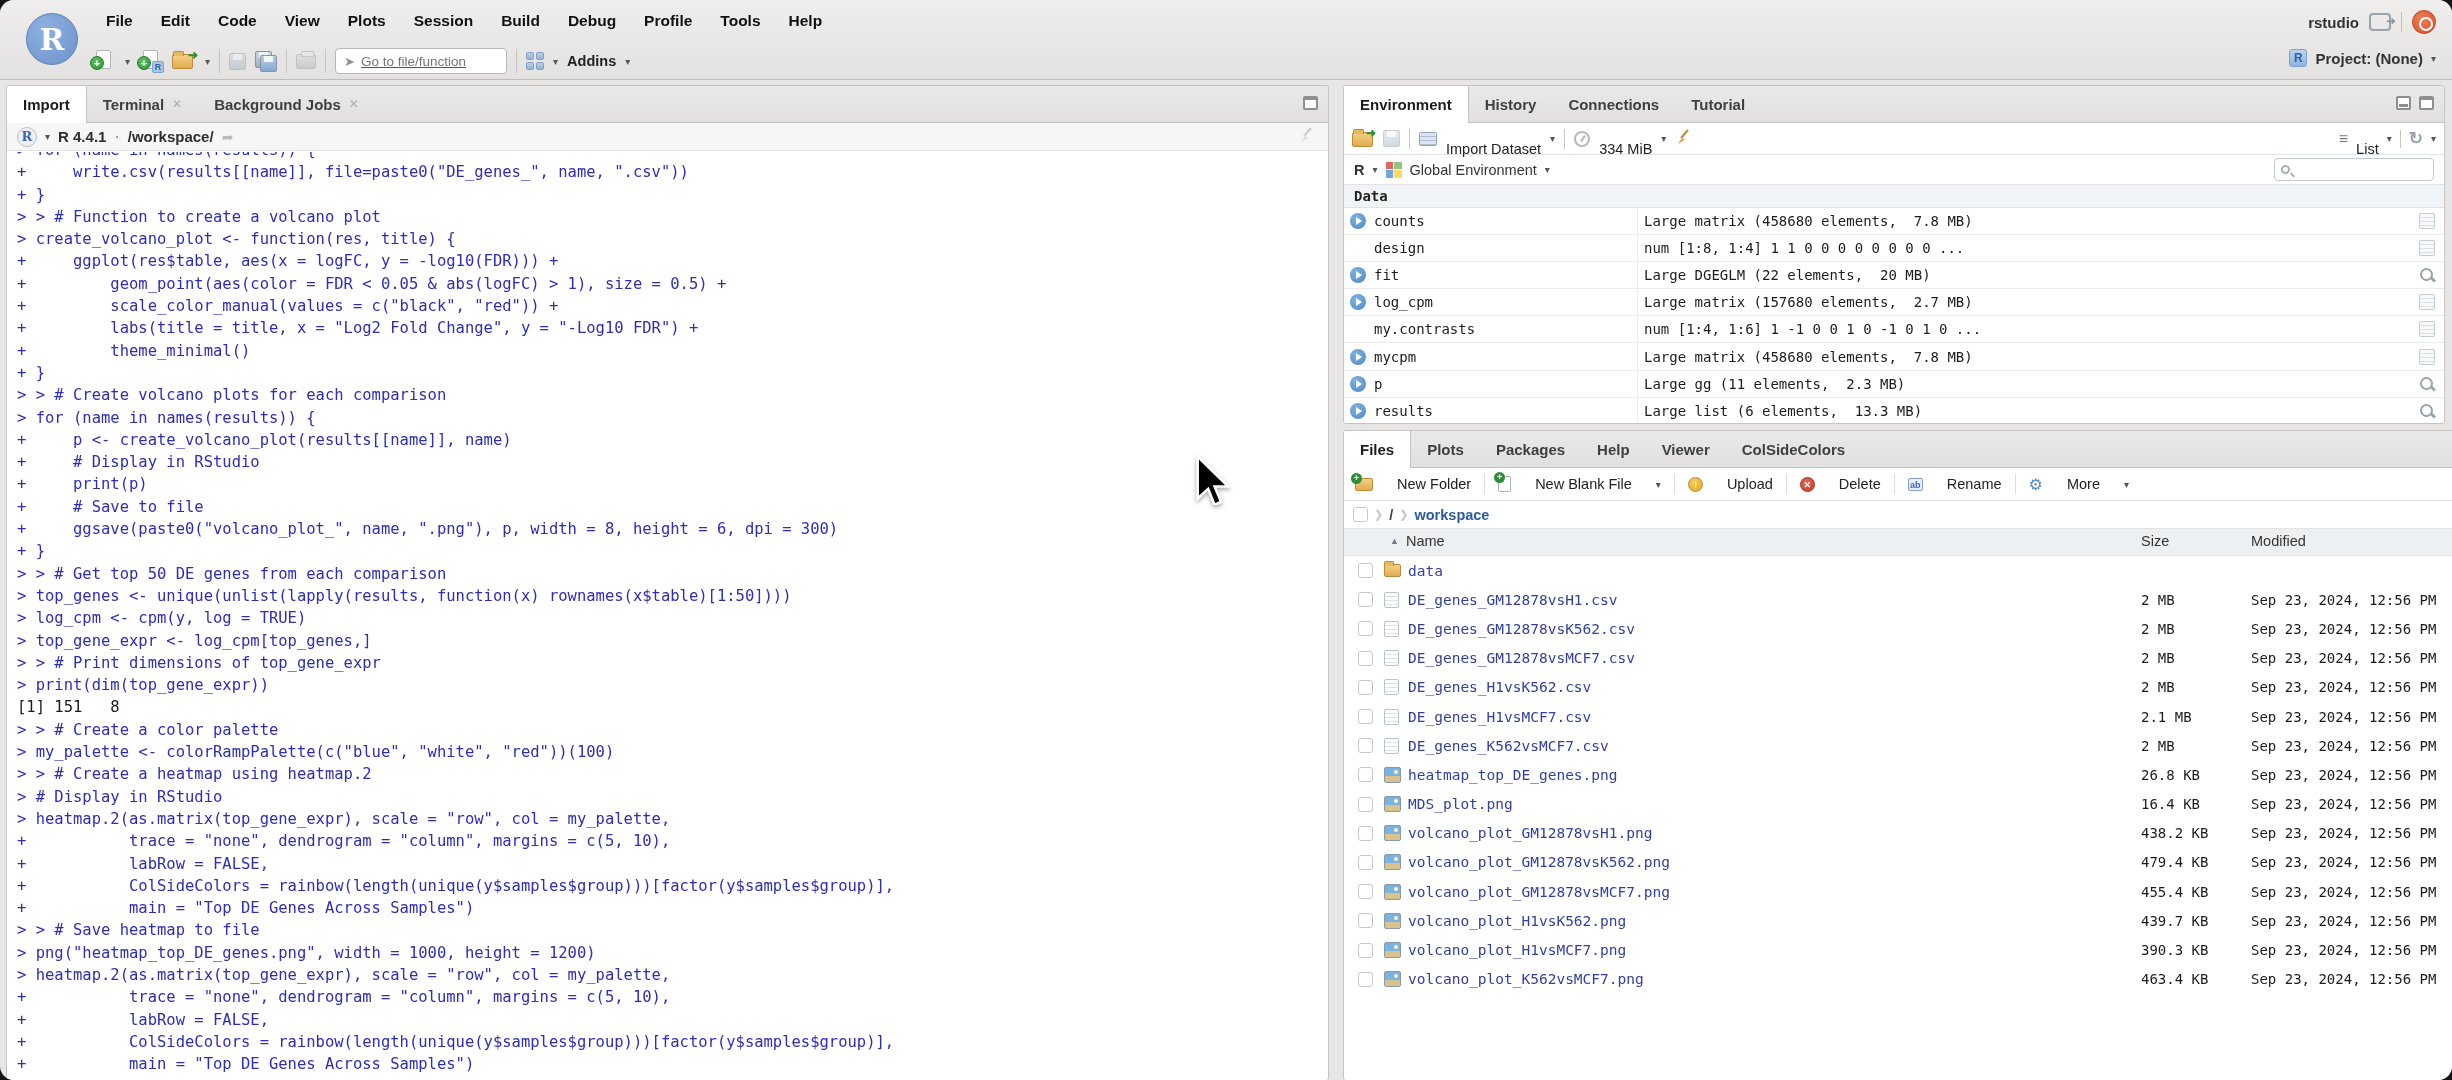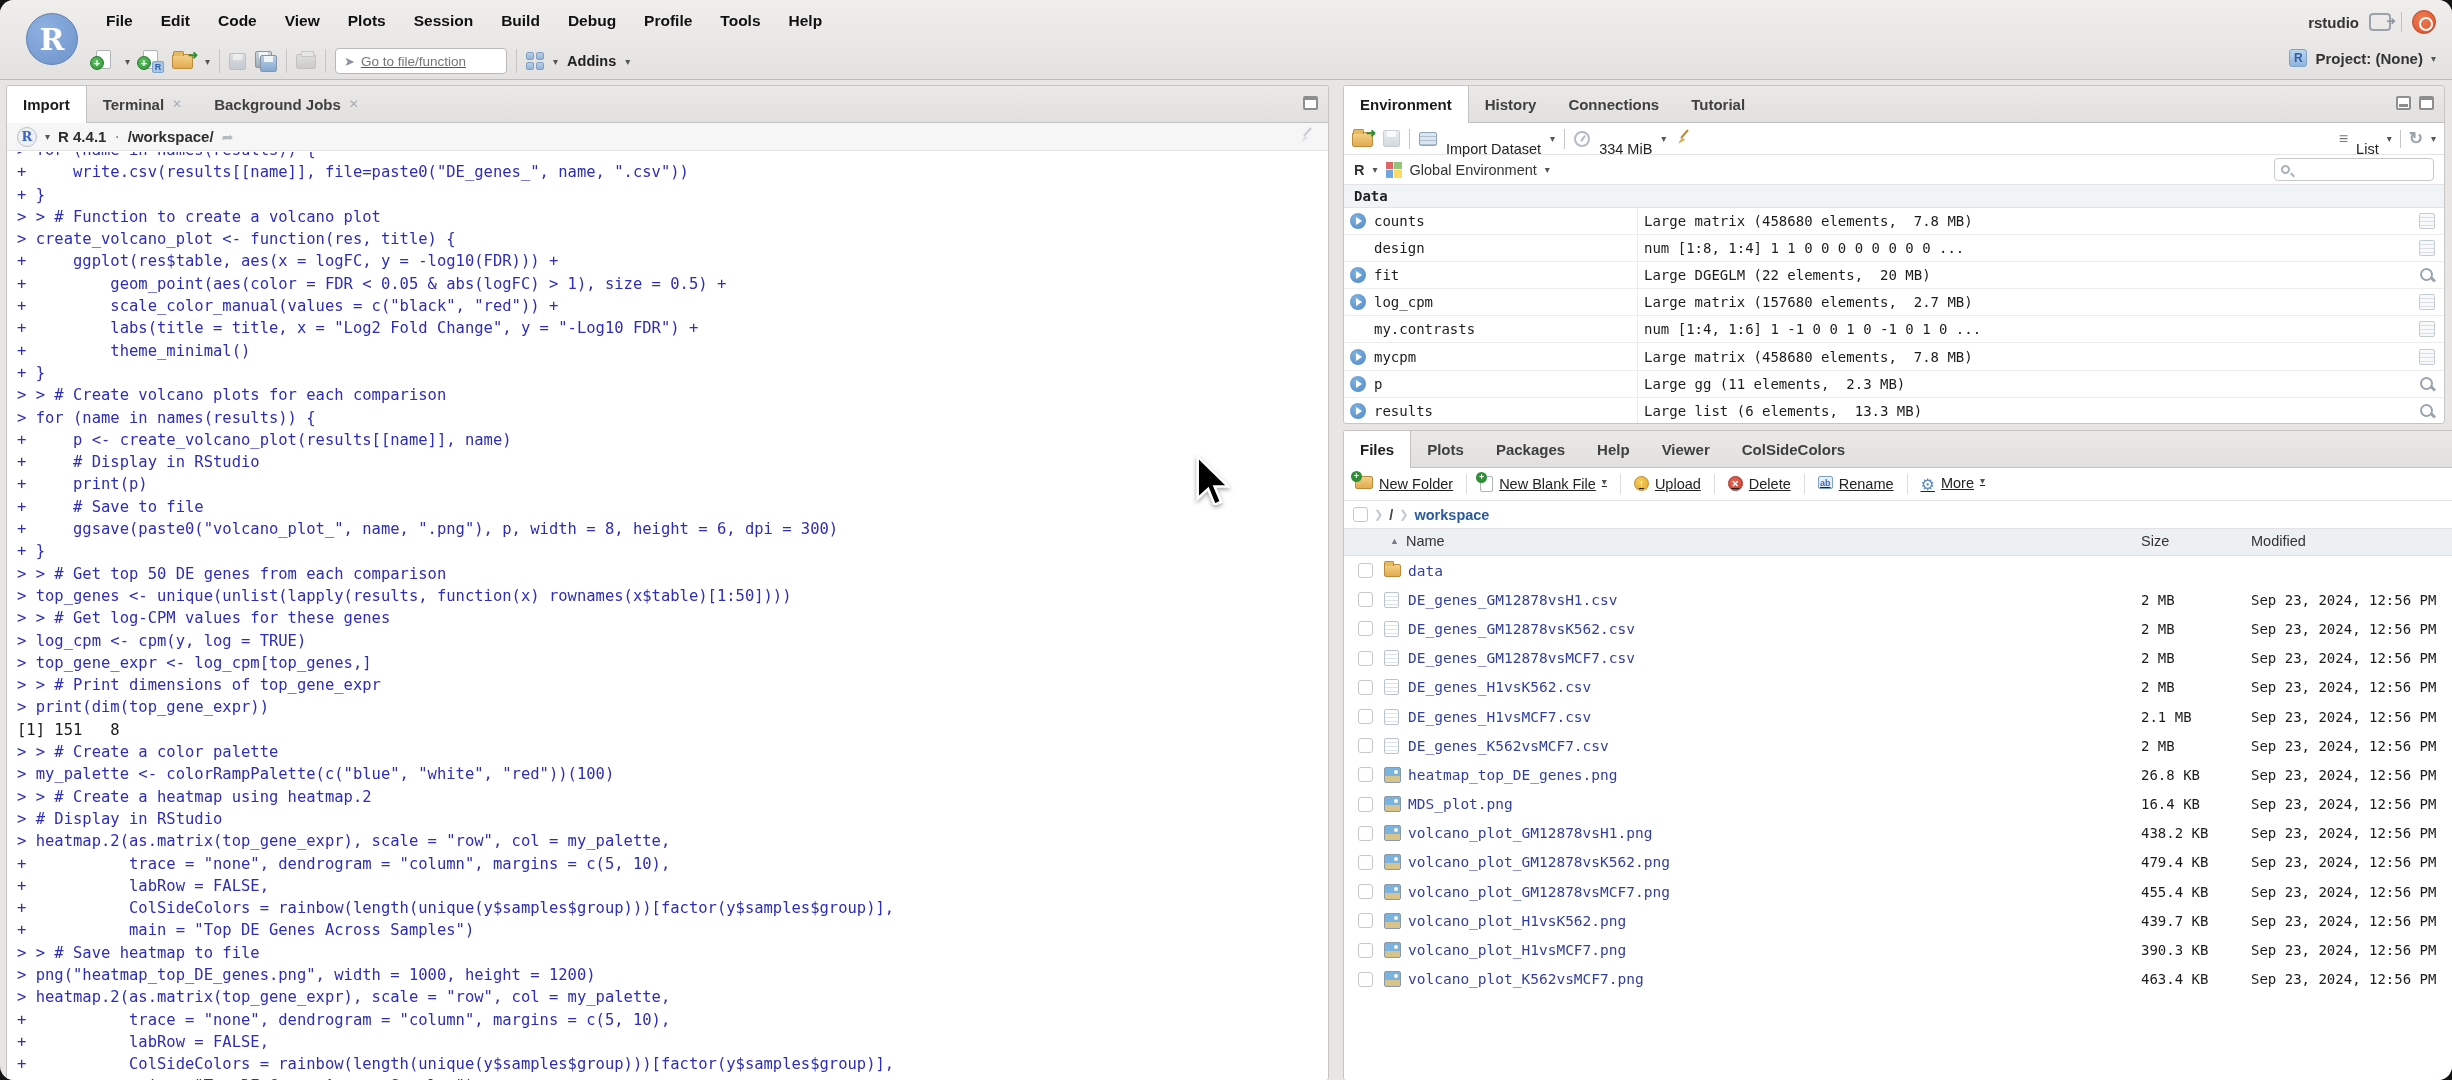--- a/index.html
+++ b/index.html
@@ -124,21 +124,21 @@
   .ricon { position:absolute; right:9px; width:16px; height:16px; }
   .ricon.ic-grid { border:1px solid #b9c3cc; border-radius:2px; background:
       repeating-linear-gradient(#f6f8fa 0 3px, #d4dbe2 3px 4px),#f6f8fa; opacity:.85; }
   .ricon.ic-mag { border:none; } 
   .ricon.ic-mag::before { content:""; position:absolute; left:1px; top:1px; width:9px; height:9px; border:2px solid #9aa4ad; border-radius:50%; }
   .ricon.ic-mag::after { content:""; position:absolute; left:11px; top:11px; width:6px; height:2.5px; background:#9aa4ad; transform:rotate(45deg); }
 
   
   #files-panel { left:1343px; top:430px; width:1286px; height:650px; border-bottom:none; }
   .files-toolbar { height:33px; border-bottom:1px solid #e3e3e3; display:flex; align-items:center; padding:0 8px; gap:7px; position:relative; }
-  .ftb-btn { display:flex; gap:6px; font-size:14.5px; color:#222; font-weight:500; padding:0 3px;text-decoration:underline; }
+  .ftb-btn { display:flex; align-items:center; gap:24px; font-size:14.5px; color:#222; font-weight:500; padding:0 3px; }
   .ftb-sep { width:1px; height:20px; background:#ddd; margin:0 3px; }
   .mini-folder { width:18px; height:13px; background:linear-gradient(#f3d187,#e2ab4e); border:1px solid #bb8a3a; border-radius:2px; position:relative; }
   .mini-folder::after { content:"+"; position:absolute; left:-5px; top:-6px; width:11px; height:11px; border-radius:50%;
       background:#2e8f36; color:#fff; font-size:9px; line-height:11px; text-align:center; font-weight:bold; }
   .mini-newfile { width:13px; height:16px; background:#fff; border:1px solid #aeb4ba; border-radius:2px; position:relative; }
   .mini-newfile::after { content:"+"; position:absolute; left:-5px; top:-5px; width:11px; height:11px; border-radius:50%;
       background:#2e8f36; color:#fff; font-size:9px; line-height:11px; text-align:center; font-weight:bold; }
   .mini-upload { width:15px; height:15px; border-radius:50%; background:radial-gradient(circle at 40% 35%, #f7cf57, #e0a52c); border:1px solid #bb8a3a;
       color:#fff; font-size:10px; line-height:14px; text-align:center; font-weight:bold; }
   .mini-delete { width:15px; height:15px; border-radius:50%; background:radial-gradient(circle at 40% 35%, #e46a5a, #c33a28); border:1px solid #a33022;
@@ -300,21 +300,20 @@
           <div class="cline">&gt; &gt; # Create volcano plots for each comparison</div>
           <div class="cline">&gt; for (name in names(results)) {</div>
           <div class="cline">+     p &lt;- create_volcano_plot(results[[name]], name)</div>
           <div class="cline">+     # Display in RStudio</div>
           <div class="cline">+     print(p)</div>
           <div class="cline">+     # Save to file</div>
           <div class="cline">+     ggsave(paste0("volcano_plot_", name, ".png"), p, width = 8, height = 6, dpi = 300)</div>
           <div class="cline">+ }</div>
           <div class="cline">&gt; &gt; # Get top 50 DE genes from each comparison</div>
           <div class="cline">&gt; top_genes &lt;- unique(unlist(lapply(results, function(x) rownames(x$table)[1:50])))</div>
-          <div class="cline">&gt; &gt; # Get log-CPM values for these genes</div>
           <div class="cline">&gt; log_cpm &lt;- cpm(y, log = TRUE)</div>
           <div class="cline">&gt; top_gene_expr &lt;- log_cpm[top_genes,]</div>
           <div class="cline">&gt; &gt; # Print dimensions of top_gene_expr</div>
           <div class="cline">&gt; print(dim(top_gene_expr))</div>
           <div class="cline out">[1] 151   8</div>
           <div class="cline">&gt; &gt; # Create a color palette</div>
           <div class="cline">&gt; my_palette &lt;- colorRampPalette(c("blue", "white", "red"))(100)</div>
           <div class="cline">&gt; &gt; # Create a heatmap using heatmap.2</div>
           <div class="cline">&gt; # Display in RStudio</div>
           <div class="cline">&gt; heatmap.2(as.matrix(top_gene_expr), scale = "row", col = my_palette,</div>

